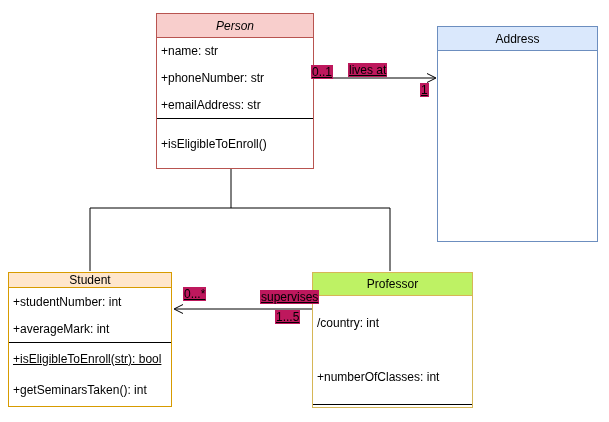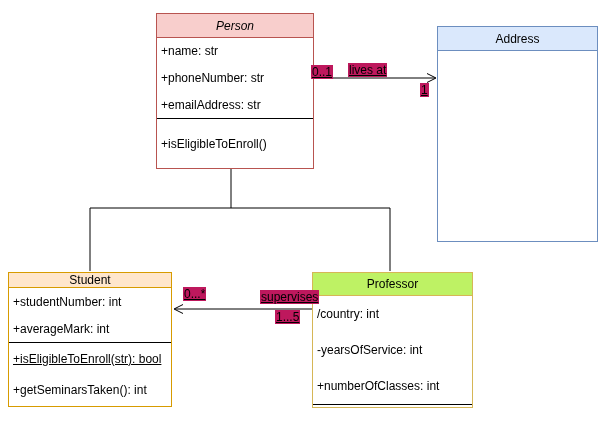--- a/index.html
+++ b/index.html
@@ -74,21 +74,20 @@
   <div class="uml-methods">
     <div class="uml-row static">+isEligibleToEnroll(str): bool</div>
     <div class="uml-row">+getSeminarsTaken(): int</div>
   </div>
 </div>
 
 <div class="uml-class yellow" style="left:312px;top:272px;width:161px;height:136px;">
   <div class="uml-header">Professor</div>
   <div class="uml-attrs" style="height:108px;">
     <div class="uml-row">/country: int</div>
-    <div class="uml-row">-yearsOfService: int</div>
     <div class="uml-row">+numberOfClasses: int</div>
   </div>
   <div class="uml-methods"></div>
 </div>
 
 <div class="edge-label" style="left:311px;top:65px;">0..1</div>
 <div class="edge-label" style="left:348px;top:63px;">lives at</div>
 <div class="edge-label" style="left:420px;top:83px;">1</div>
 <div class="edge-label" style="left:183px;top:287px;">0...*</div>
 <div class="edge-label" style="left:212px;top:290px;margin-left:48px;">supervises</div>

